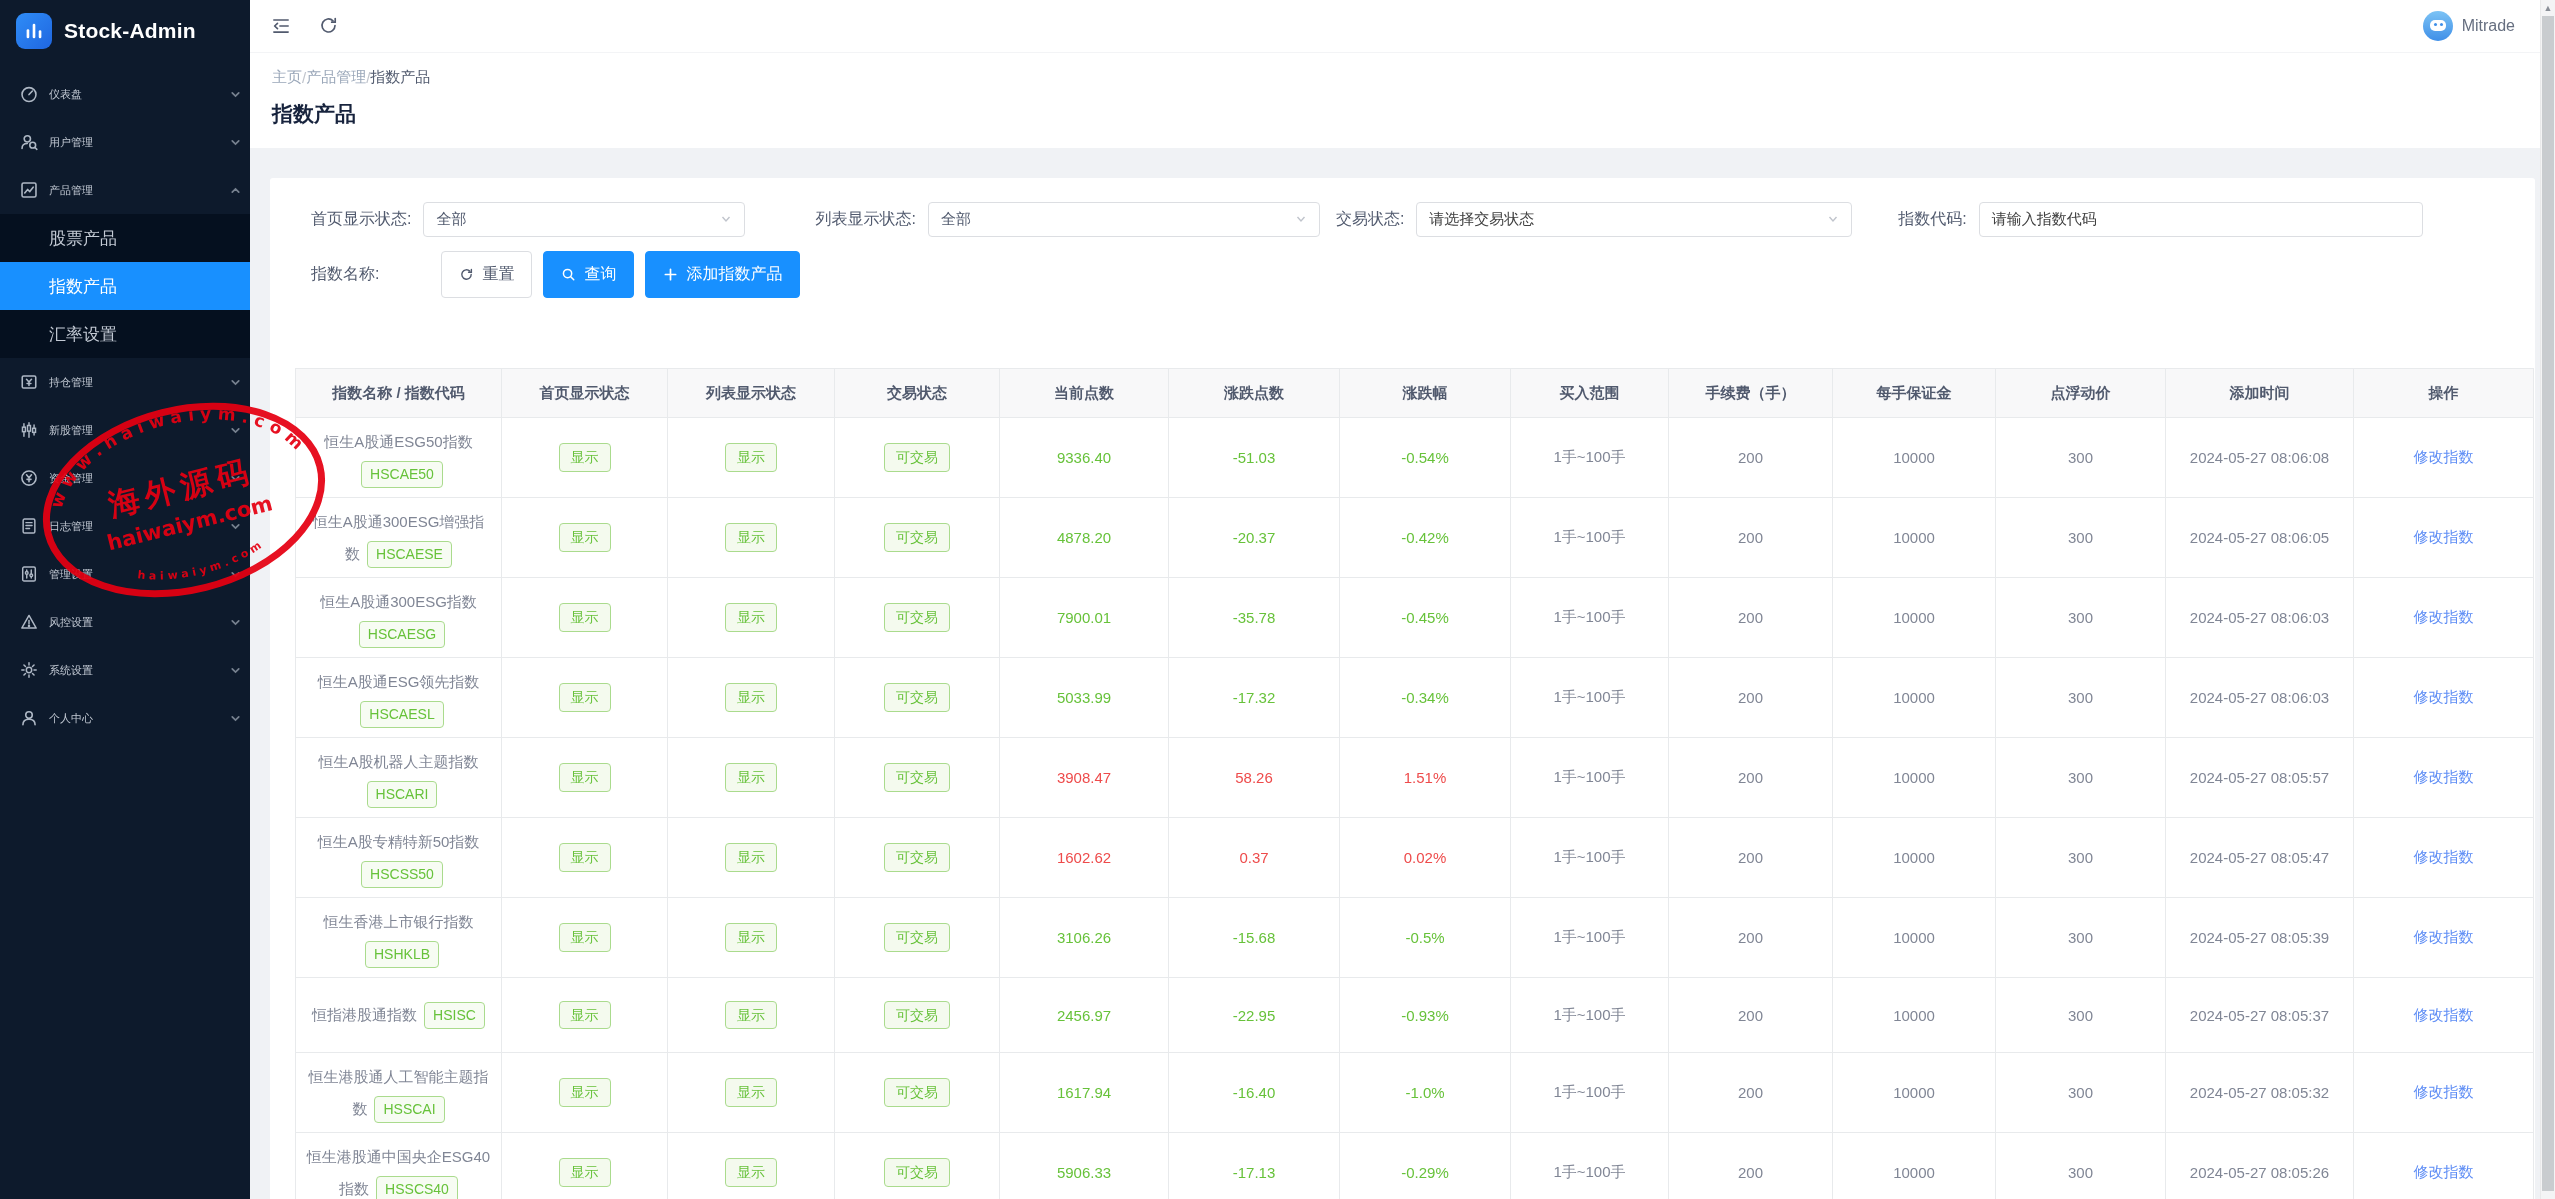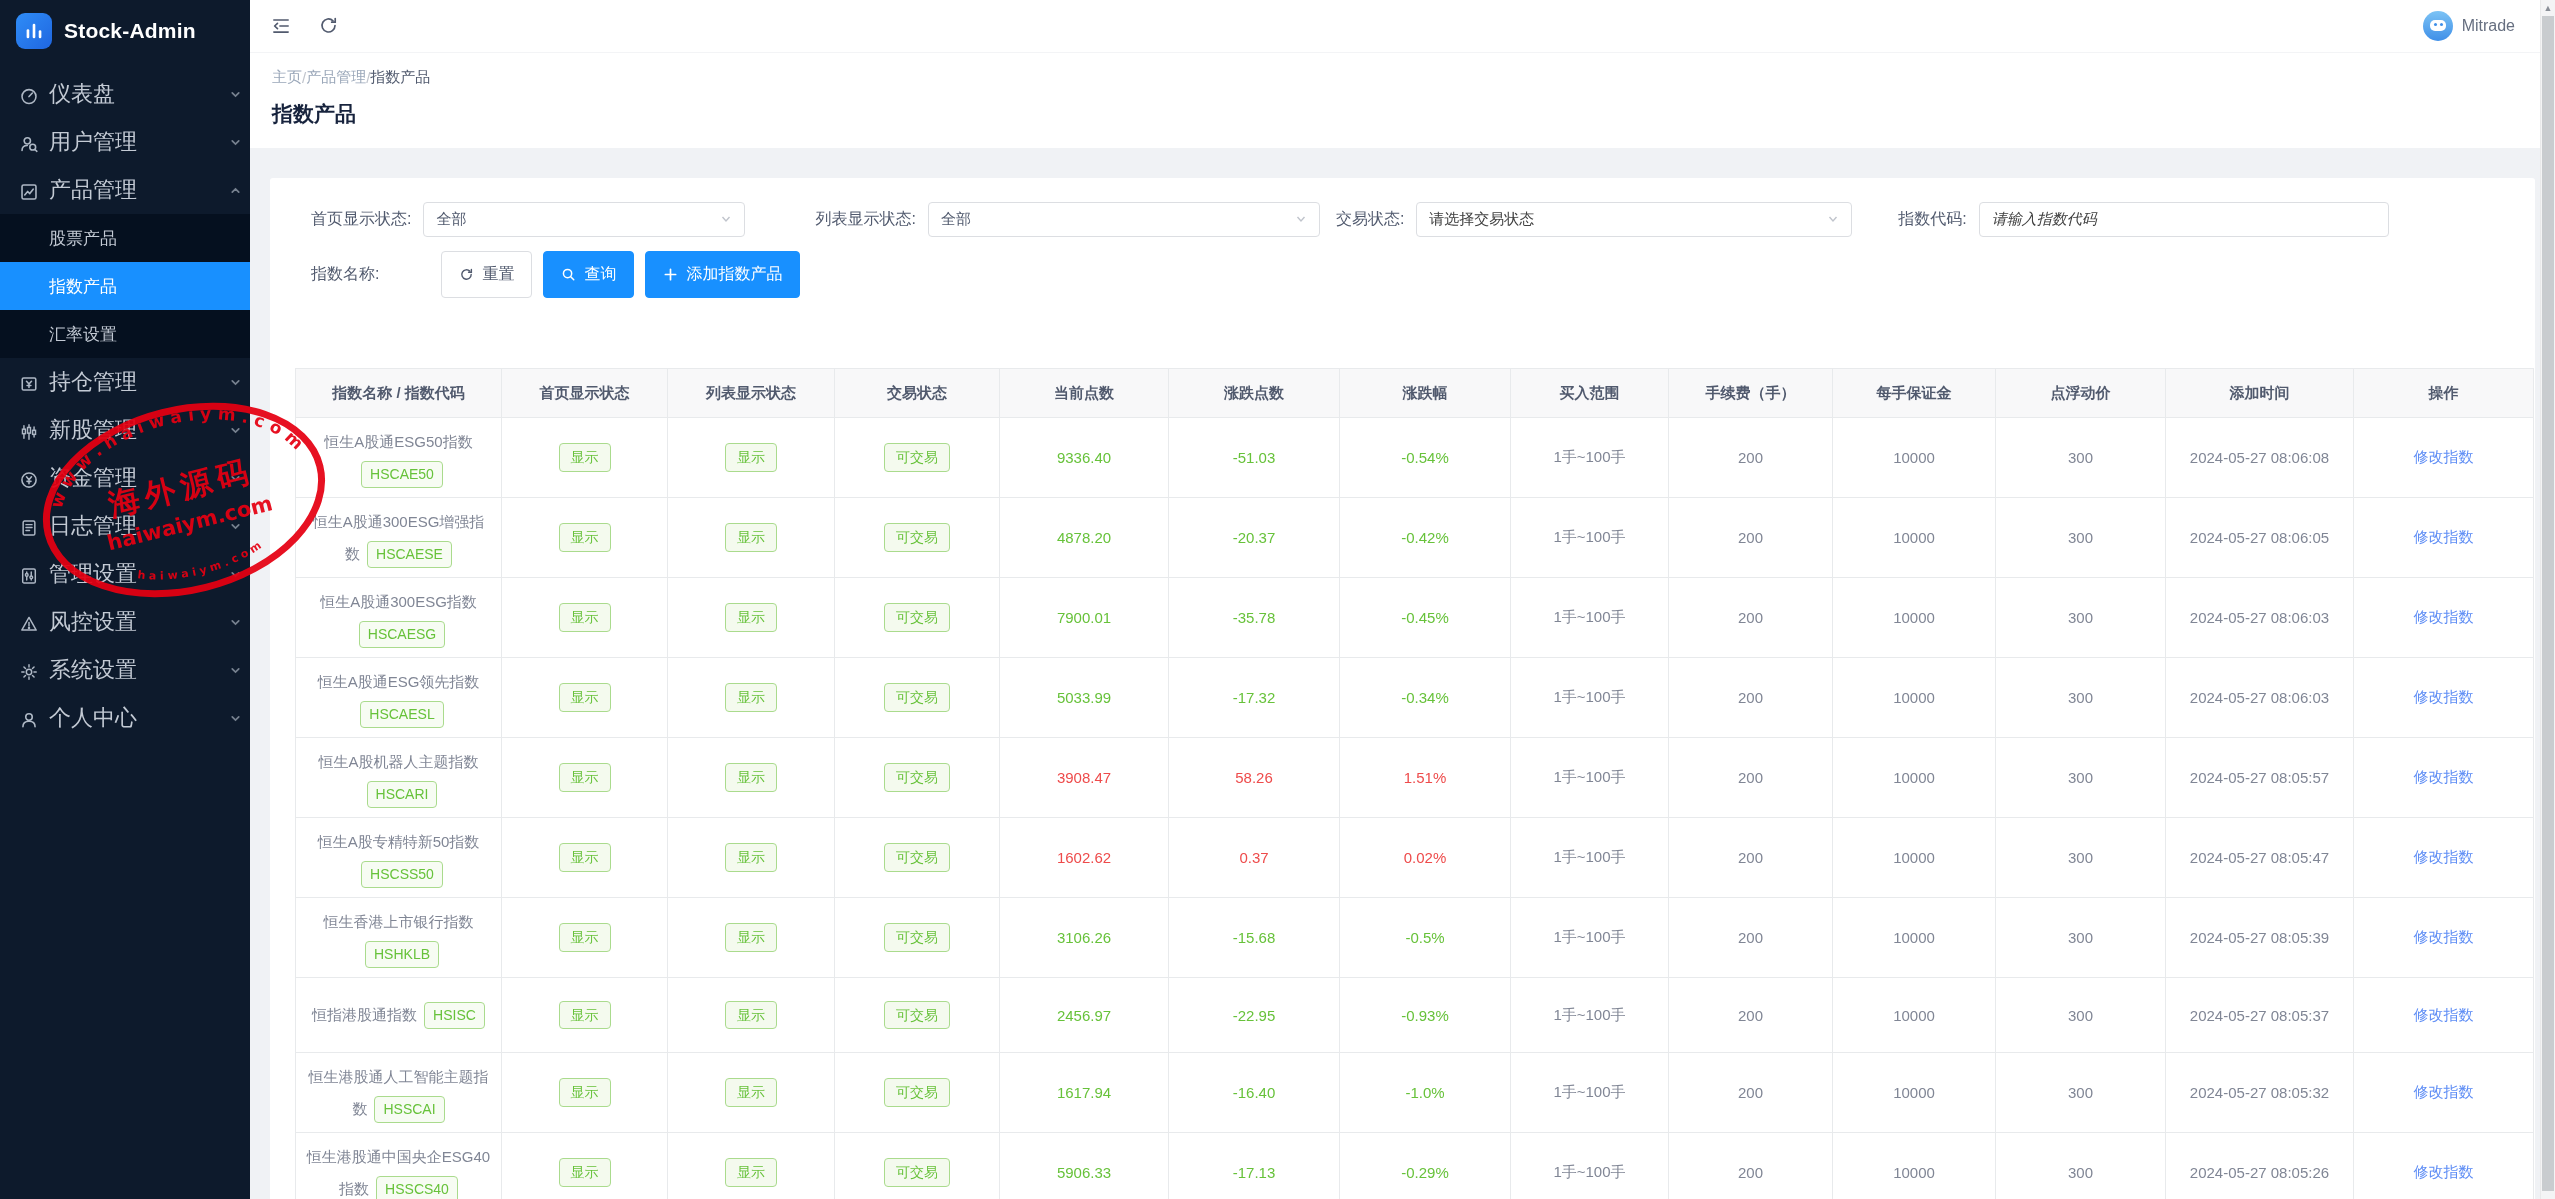--- a/index.html
+++ b/index.html
@@ -6,21 +6,21 @@
   html,body { margin:0; padding:0; }
   body { width:2555px; height:1199px; overflow:hidden; font-family:"Liberation Sans","DejaVu Sans",sans-serif; }
   .screen { position:relative; width:2555px; height:1199px; background:#f0f2f5; overflow:hidden; }
 
   
   .sidebar { position:absolute; left:0; top:0; width:250px; height:100%; background:#0d1a2c; z-index:10; }
   .logo-row { display:flex; align-items:center; height:62px; padding:0 16px; }
   .logo-badge { width:36px; height:36px; border-radius:9px; background:linear-gradient(135deg,#2f8df7,#1f66e0); display:flex; align-items:center; justify-content:center; flex:0 0 36px; }
   .logo-title { color:#fff; font-size:21px; font-weight:bold; margin-left:12px; letter-spacing:.2px; }
   .menu { margin-top:8px; }
-  .menu-item { display:flex; align-items:center; height:48px; padding:0 8px 0 20px; color:#c3cad4; font-size:22px; cursor:pointer; }
+  .menu-item { display:flex; align-items:center; height:48px; padding:0 8px 0 20px; color:#c3cad4; font-size:11px; cursor:pointer; }
   .menu-item .mi-icon { width:18px; height:18px; margin-right:11px; flex:0 0 18px; color:#aeb8c5; }
   .menu-item .chev { margin-left:auto; color:#76818f; }
   .chev svg { display:block; }
   .chev.up svg { transform:rotate(180deg); }
   .submenu { background:#05101f; }
   .submenu-item { display:flex; align-items:center; height:48px; padding-left:49px; color:#c3cad4; font-size:17px; cursor:pointer; }
   .submenu-item.active { background:#1890ff; color:#fff; }
 
   
   .main { position:absolute; left:250px; top:0; right:0; bottom:0; }
@@ -41,21 +41,21 @@
   .content { padding:30px 20px 0 20px; }
   .card { background:#fff; border-radius:3px; padding:24px 25px; min-height:1100px; }
 
   
   .filter-row { display:flex; align-items:center; margin-bottom:14px; }
   .f-label { font-size:16px; color:#515a6e; margin-right:12px; white-space:nowrap;margin-left:16px; }
   .select,.input { height:35px; border:1px solid #dcdee2; border-radius:4px; background:#fff; display:flex; align-items:center; padding:0 12px; font-size:15px; color:#515a6e; position:relative; }
   .select .sel-val { color:#515a6e; }
   .select .sel-ph, .input .ph { color:#404040; }
   .select .sel-arrow { margin-left:auto; color:#c0c4cc; }
-  .w1 { width:322px; } .w2 { width:392px; } .w3 { width:436px; } .w4 { width:410px;font-style:italic; } .w5 { width:432px; }
+  .w1 { width:322px; } .w2 { width:392px; } .w3 { width:436px; } .w4 { width:444px; } .w5 { width:432px; }
   .gap1 { margin-left:70px; } .gap2 { } .gap3 { margin-left:46px; } .gap4 { margin-left:50px; }
   .btn { height:47px; border-radius:4px; font-size:16px; padding:0 17px; display:inline-flex; align-items:center; gap:8px; cursor:pointer; border:1px solid #dcdee2; background:#fff; color:#515a6e; }
   .btn + .btn { margin-left:11px; }
   .btn-primary { background:#1890ff; border-color:#1890ff; color:#fff; }
   .btn .b-icon { width:15px; height:15px; display:block; }
 
   
   table.grid { width:100%; border-collapse:collapse; margin-top:70px; table-layout:fixed; }
   .grid th { background:#f8f8f9; color:#515a6e; font-size:15px; font-weight:bold; height:49px; border:1px solid #e8eaec; padding:4px 8px; }
   .grid td { border:1px solid #e8eaec; text-align:center; color:#808695; font-size:15px; height:75px; padding:8px 10px; }

